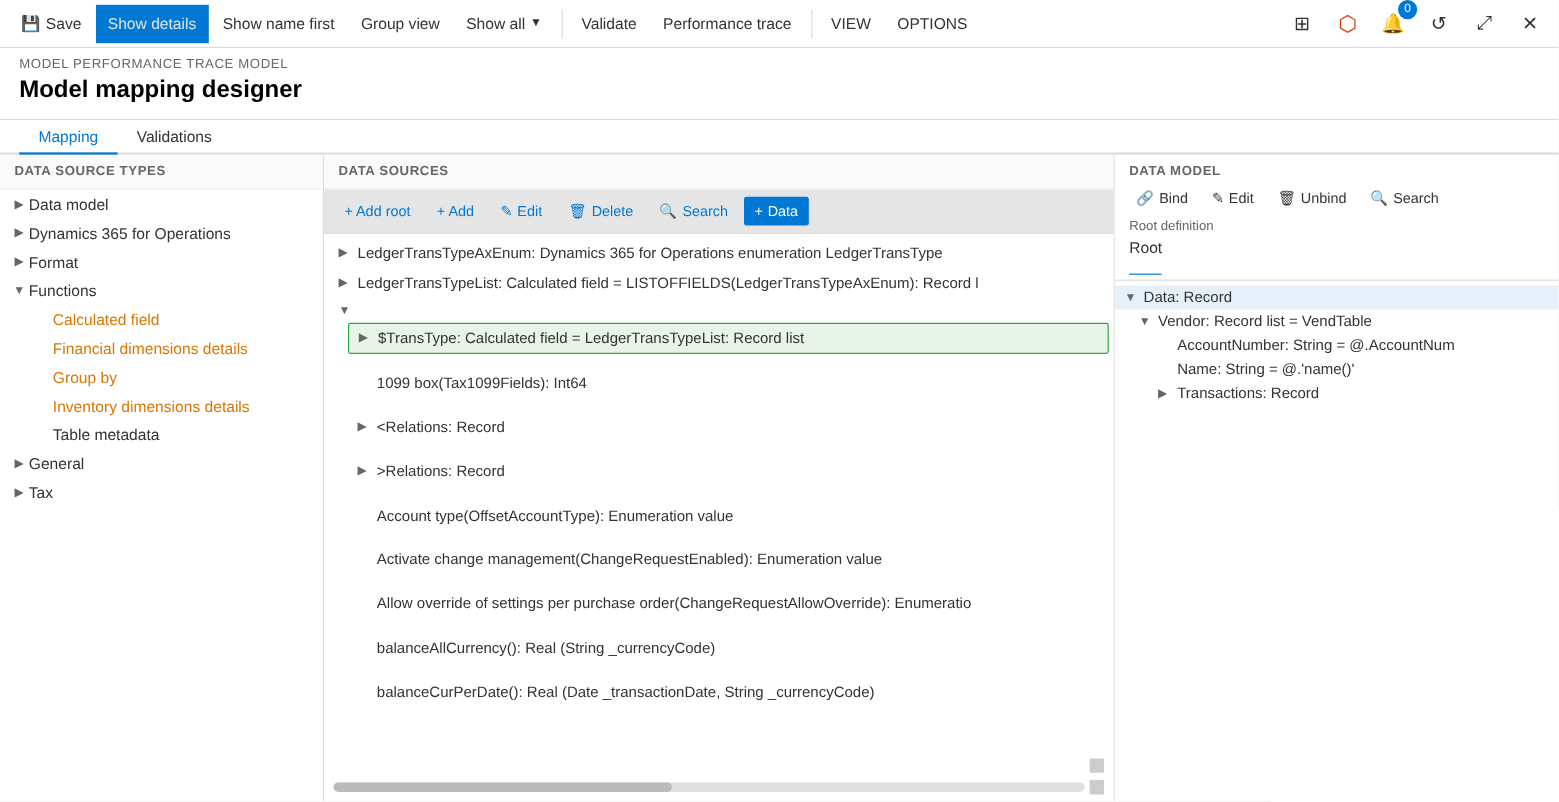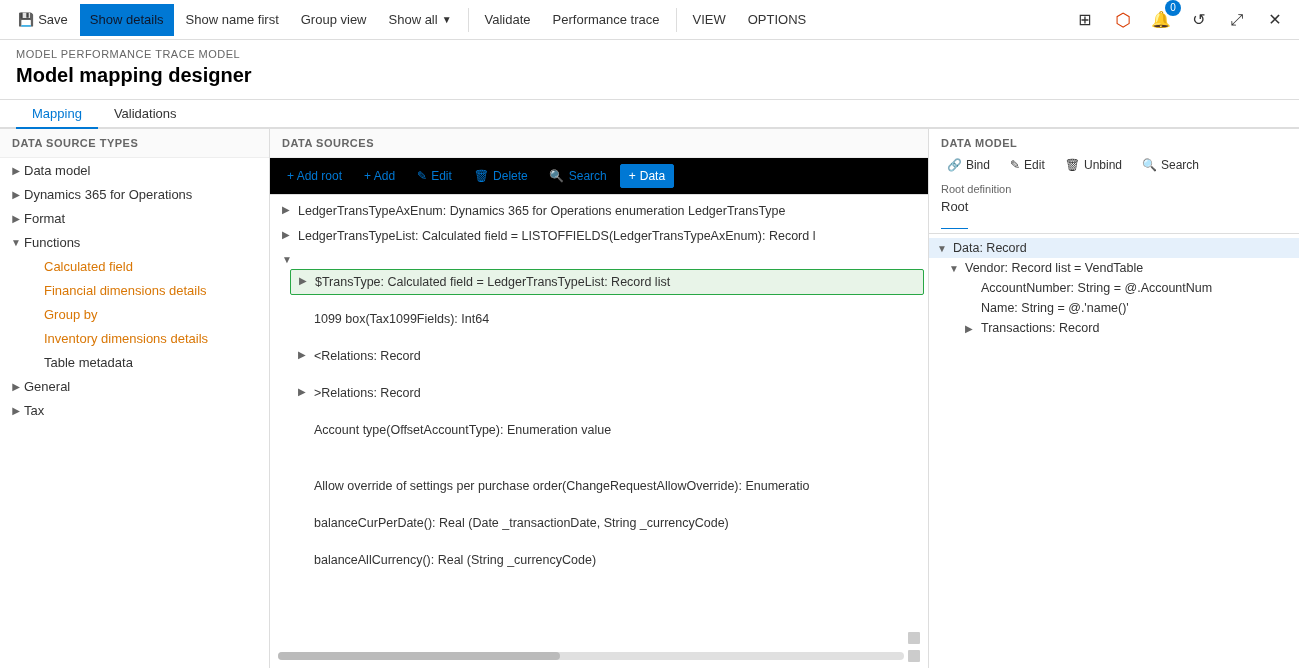--- a/index.html
+++ b/index.html
@@ -10,21 +10,21 @@
       display: flex; align-items: center; height: 40px;
       background: #fff; border-bottom: 1px solid #ddd;
       padding: 0 8px; gap: 2px;
     }
     .toolbar-btn {
       display: flex; align-items: center; gap: 4px;
       padding: 4px 10px; border: none; background: transparent;
       cursor: pointer; font-size: 13px; color: #333; height: 32px;
       white-space: nowrap;
     }
-    .toolbar-btn.active { background: #0078d4; color: #0f172a; }
+    .toolbar-btn.active { background: #0078d4; color: #e5e5e5; }
     .toolbar-divider { width: 1px; height: 24px; background: #ddd; margin: 0 4px; }
     .toolbar-spacer { flex: 1; }
     .toolbar-right { display: flex; align-items: center; gap: 6px; }
     .toolbar-icon-btn {
       width: 32px; height: 32px; border: none; background: transparent;
       cursor: pointer; display: flex; align-items: center; justify-content: center;
       font-size: 16px; color: #333;
     }
 
     
@@ -48,21 +48,21 @@
     .panel-header { padding: 8px 12px; font-size: 11px; font-weight: 600; color: #666; text-transform: uppercase; letter-spacing: 0.5px; border-bottom: 1px solid #eee; background: #fafafa; }
 
     .tree-item { display: flex; align-items: center; padding: 4px 8px; cursor: pointer; user-select: none; }
     .tree-toggle { width: 16px; height: 16px; display: flex; align-items: center; justify-content: center; font-size: 10px; color: #666; flex-shrink: 0; }
     .tree-label { font-size: 13px; }
     .tree-label.orange { color: #d97706; }
     .tree-children { padding-left: 20px; }
 
     
     .mid-panel { flex: 1; background: #fff; border-right: 1px solid #ddd; overflow: hidden; display: flex; flex-direction: column; }
-    .mid-toolbar { display: flex; align-items: center; gap: 4px; padding: 6px 8px; border-bottom: 1px solid #ddd; background: #000000; flex-shrink: 0; }
+    .mid-toolbar { display: flex; align-items: center; gap: 4px; padding: 6px 8px; border-bottom: 1px solid #ddd; background: #e5e5e5; flex-shrink: 0; }
     .mid-btn { display: flex; align-items: center; gap: 4px; padding: 4px 8px; border: 1px solid transparent; background: transparent; cursor: pointer; font-size: 12px; color: #0078d4; border-radius: 2px; }
     .mid-btn.cache-btn { background: #0078d4; color: #fff; border-color: #0078d4; border-radius: 2px; }
     .mid-content { flex: 1; overflow-y: auto; overflow-x: hidden; padding: 4px 0; }
 
     .ds-item { display: flex; align-items: flex-start; padding: 3px 8px 3px 12px; cursor: pointer; }
     .ds-item.highlighted { background: #e8f4e8; border: 1px solid #28a745; margin: 1px 4px; border-radius: 2px; padding: 3px 8px; }
     .ds-item .toggle { width: 16px; font-size: 10px; color: #666; flex-shrink: 0; padding-top: 2px; }
     .ds-item .text { font-size: 12.5px; color: #333; line-height: 1.5; }
     .ds-item.indent1 { padding-left: 28px; margin-top: 12px; }
 
@@ -275,35 +275,36 @@
           <div class="text">&gt;Relations: Record</div>
         </div>
 
         <div class="ds-item indent1">
           <div class="toggle"></div>
           <div class="text">Account type(OffsetAccountType): Enumeration value</div>
         </div>
 
         <div class="ds-item indent1">
           <div class="toggle"></div>
+          <div class="text">Activate change management(ChangeRequestEnabled): Enumeration value</div>
         </div>
 
         <div class="ds-item indent1">
           <div class="toggle"></div>
           <div class="text">Allow override of settings per purchase order(ChangeRequestAllowOverride): Enumeratio</div>
         </div>
 
         <div class="ds-item indent1">
           <div class="toggle"></div>
+          <div class="text">balanceAllCurrency(): Real (String _currencyCode)</div>
+        </div>
+
+        <div class="ds-item indent1">
+          <div class="toggle"></div>
           <div class="text">balanceCurPerDate(): Real (Date _transactionDate, String _currencyCode)</div>
-        </div>
-
-        <div class="ds-item indent1">
-          <div class="toggle"></div>
-          <div class="text">balanceAllCurrency(): Real (String _currencyCode)</div>
         </div>
 
       </div>
 
       <div style="padding: 4px 8px 6px; display:flex; align-items:center; justify-content: flex-end;">
         <div style="width:12px;height:12px;background:#ccc;border-radius:1px;"></div>
       </div>
       <div style="padding: 0 8px 6px; display:flex; align-items:center;">
         <div style="flex:1; height:8px; background:#e0e0e0; border-radius:4px;">
           <div style="width:45%; height:8px; background:#bbb; border-radius:4px;"></div>

